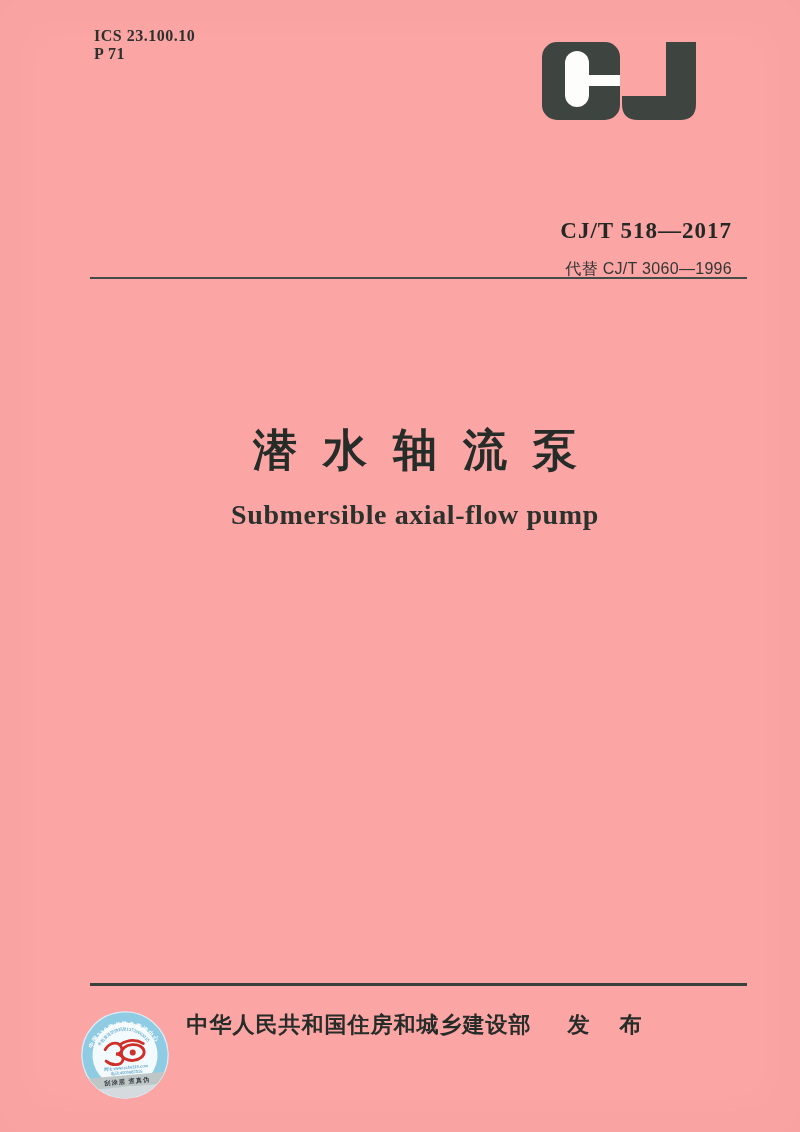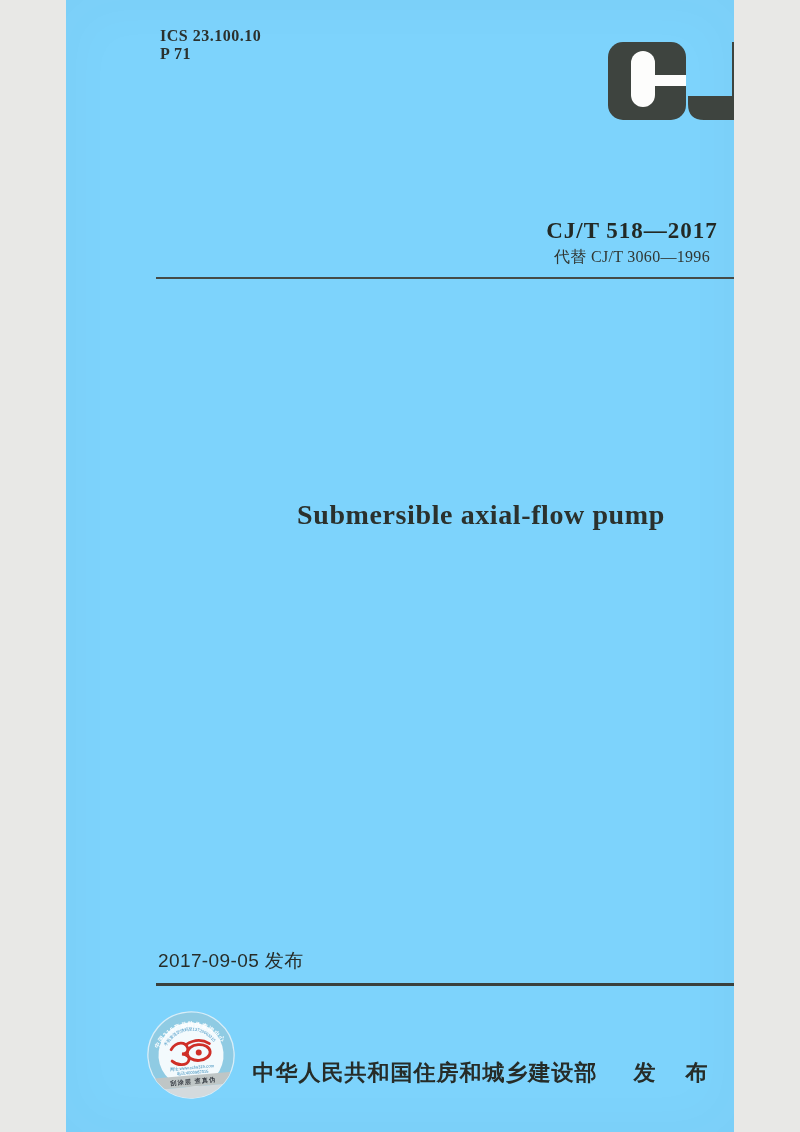--- a/index.html
+++ b/index.html
@@ -1,20 +1,20 @@
 <!DOCTYPE html>
 <html><head>
 <meta charset="utf-8">
 <style>
   html,body{margin:0;padding:0;background:#e8e8e6;}
   .page{
     position:relative;
-    width:668px;height:1132px;
+    width:800px;height:1132px;
     margin:0 auto;
-    background:#7dd3fc;
+    background:#fca5a5;
     box-shadow:inset 0 0 60px rgba(60,60,50,.03);
     font-family:"Liberation Sans",sans-serif;
     color:#2c322e;
     overflow:hidden;
   }
   
   .ics-block{
     position:absolute;left:94px;top:27px;
     font-family:"Liberation Serif",serif;
     font-weight:700;font-size:16px;line-height:18px;
@@ -25,29 +25,29 @@
   
   .std-title{
     position:absolute;left:85px;top:143px;width:660px;margin:0;
     text-align:center;
     font-size:41px;font-weight:700;letter-spacing:1.5px;
     color:#262c28;white-space:nowrap;
   }
   
   .std-no-block{
     position:absolute;left:400px;top:218px;width:332px;
-    text-align:center;
+    text-align:right;
   }
   .std-no{
     font-family:"Liberation Serif",serif;
     font-weight:700;font-size:23px;letter-spacing:1px;color:#232925;
   }
   .std-replaces{
-    font-family:Liberation Serif, serif;
-    font-size:16px;letter-spacing:.3px;color:#313733;margin-top:3px;
+    font-family:Liberation Sans, sans-serif;
+    font-size:16px;letter-spacing:.3px;color:#313733;margin-top:15px;
   }
   .rule{position:absolute;left:90px;width:657px;background:#454b47;}
   .rule.top{top:277px;height:2px;}
   .rule.bottom{top:983px;height:3px;background:#3a403c;}
   
   .cn-title{
     position:absolute;left:85px;top:421px;width:660px;margin:0;
     text-align:center;font-size:44px;font-weight:700;
     letter-spacing:26px;padding-left:26px;box-sizing:border-box;
     color:#262c28;white-space:nowrap;
@@ -61,21 +61,21 @@
   
   .dates{
     position:absolute;left:92px;top:948px;width:651px;
     display:flex;justify-content:space-between;
     font-size:19px;letter-spacing:.4px;color:#272d29;
   }
   
   .publisher{
     position:absolute;left:85px;top:1010px;width:670px;
     text-align:center;font-size:22px;font-weight:700;
-    letter-spacing:1px;color:#262c28;white-space:nowrap;margin-top:48px;
+    letter-spacing:1px;color:#262c28;white-space:nowrap;
   }
   .publisher .fabu{margin-left:36px;letter-spacing:12px;}
   
   .stamp{
     position:absolute;left:81px;top:1011px;width:88px;height:88px;
     transform:rotate(-5deg);
   }
   .stamp svg{width:100%;height:100%;display:block;}
   .stamp text{font-family:"Liberation Sans",sans-serif;}
 </style>
@@ -99,24 +99,24 @@
   </svg>
 
 
   <div class="std-no-block">
     <div class="std-no">CJ/T 518—2017</div>
     <div class="std-replaces">代替 CJ/T 3060—1996</div>
   </div>
 
   <div class="rule top"></div>
 
+  <h2 class="cn-title">潜水轴流泵</h2>
   <h3 class="en-title">Submersible axial-flow pump</h3>
 
   <div class="dates">
-    <span>2017-09-05 发布</span>
   </div>
 
   <div class="rule bottom"></div>
 
   <div class="publisher">
     <span>中华人民共和国住房和城乡建设部</span><span class="fabu">发 布</span>
   </div>
 
   <div class="stamp">
     <svg viewBox="0 0 100 100" role="img" aria-label="anti-counterfeit seal">

